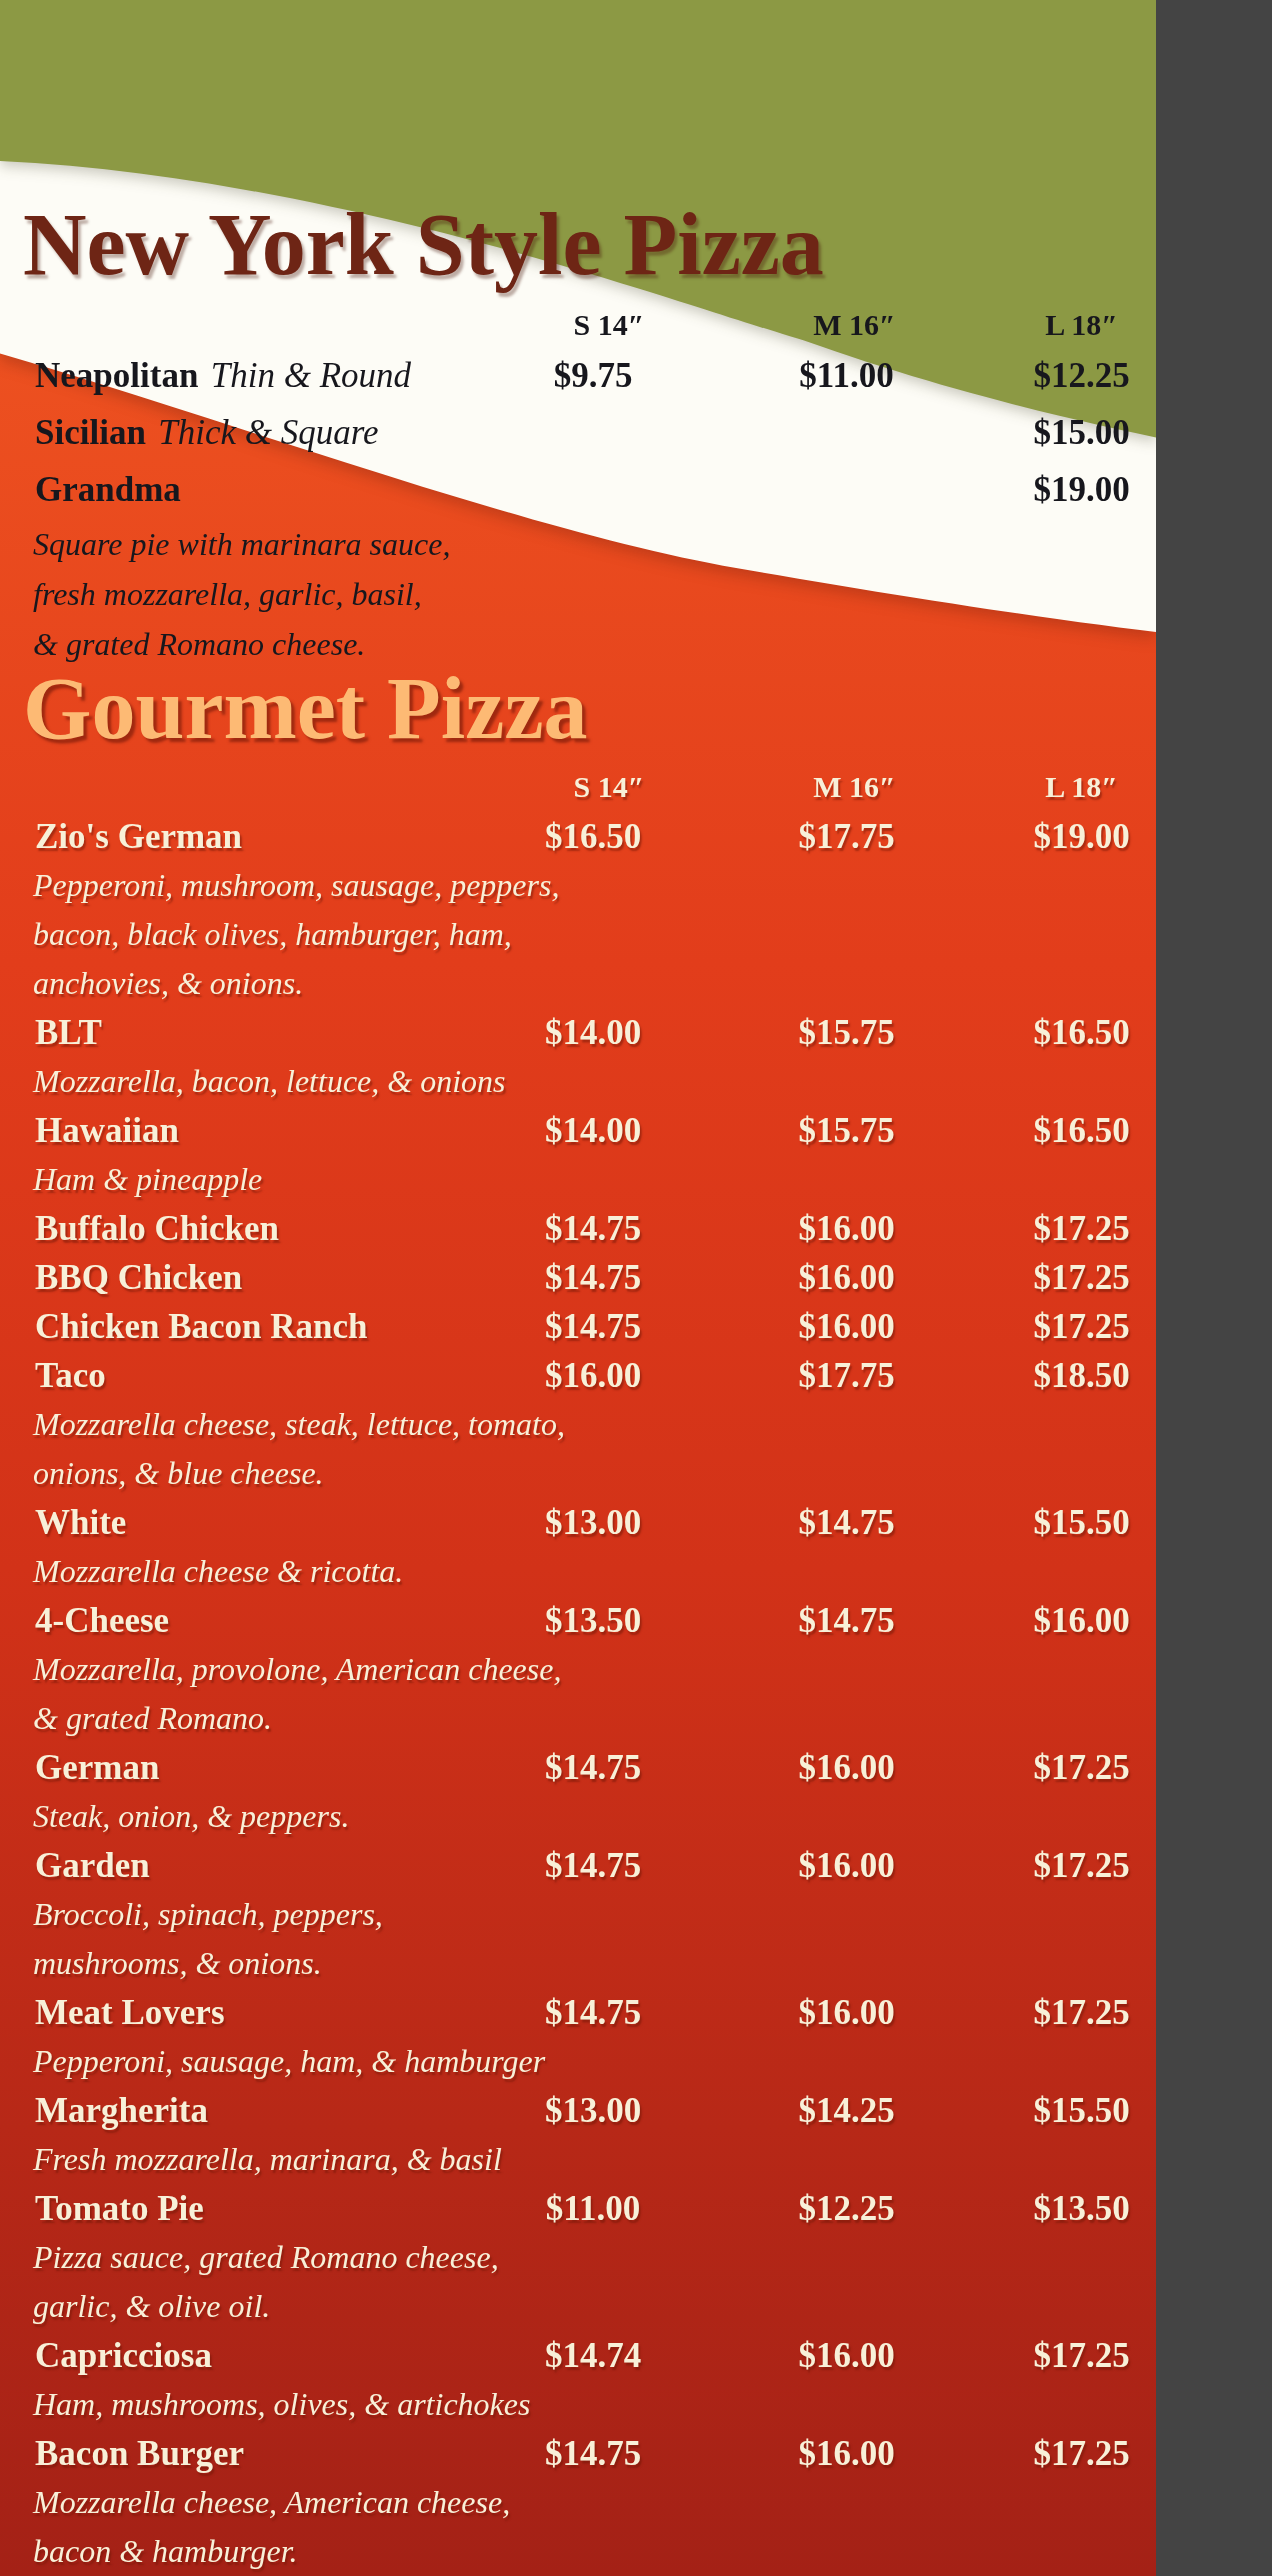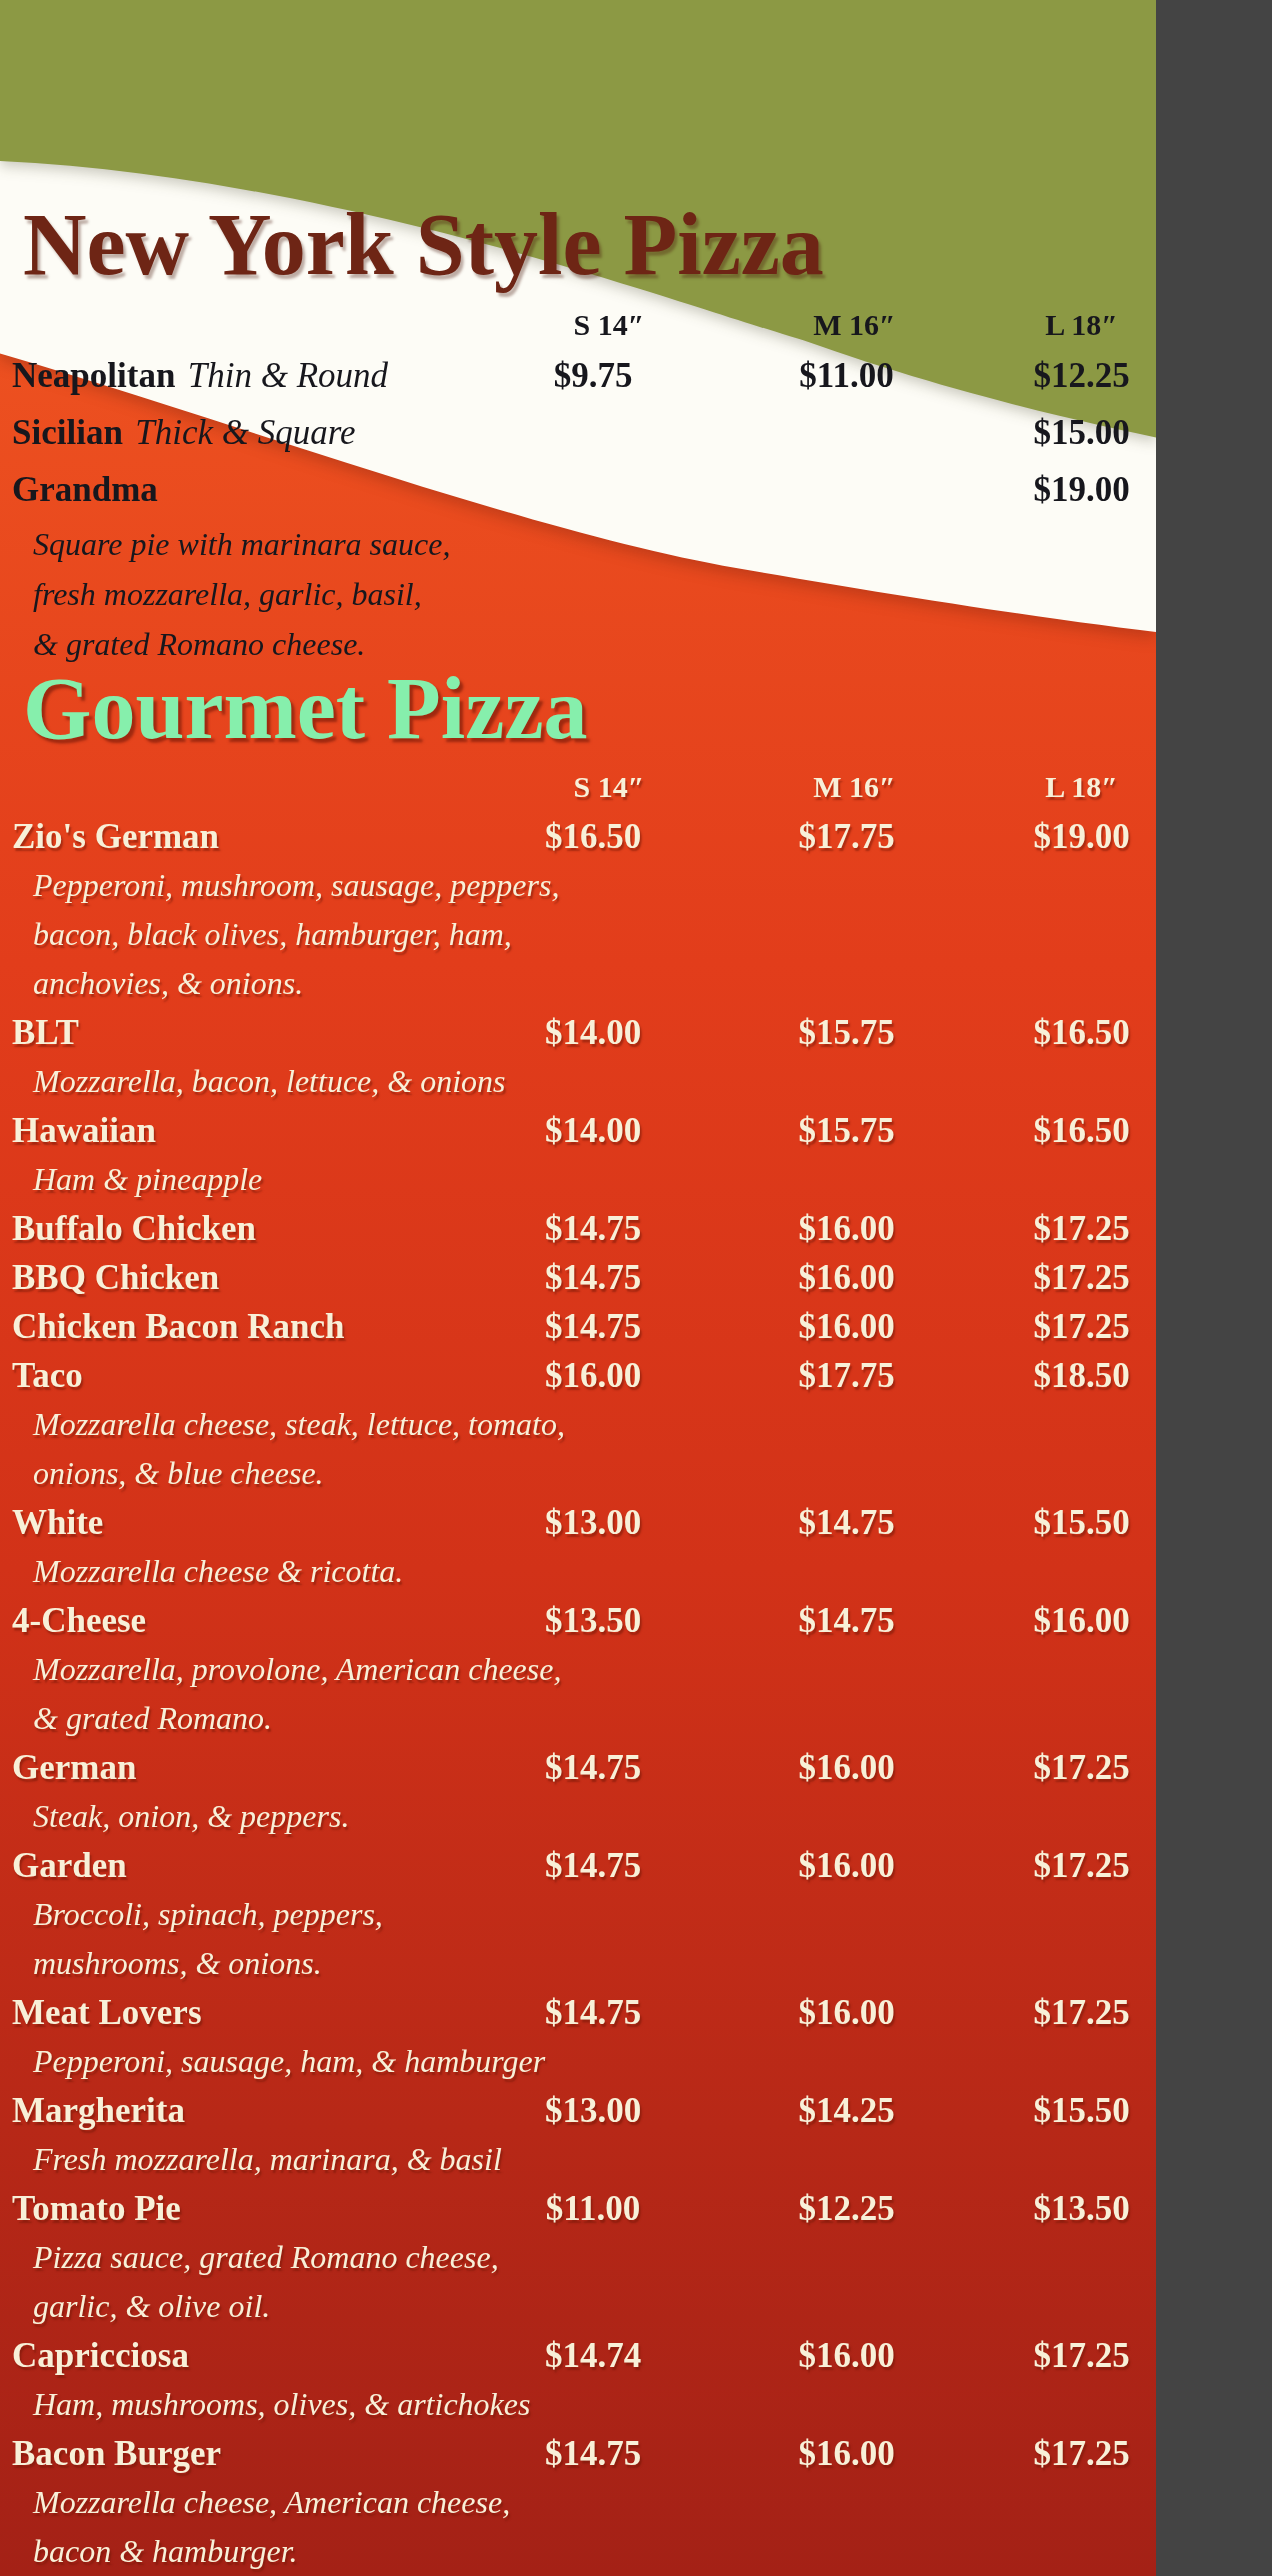--- a/index.html
+++ b/index.html
@@ -14,29 +14,29 @@
   .section { position:absolute; left:0; right:0; }
   .section-ny { top:196px; color:#17171d; }
   .section-gourmet { top:656px; color:#f8f0d8; text-shadow:1.8px 2.7px 1.8px rgba(112,22,6,0.5); }
 
   .title { font-weight:bold; padding-left:23px; letter-spacing:0.9px; }
   .section-ny .title {
     font-size:88px; line-height:97px; color:#6e2515;
     text-shadow:2.7px 3.5px 2.7px rgba(70,20,8,0.35); letter-spacing:0;
   }
   .section-gourmet .title {
-    font-size:88px; line-height:106px; color:#86efac;
+    font-size:88px; line-height:106px; color:#fdba74;
     text-shadow:3.5px 4.4px 2.7px rgba(100,18,5,0.55); letter-spacing:0;
   }
 
   .row {
     display:grid;
     grid-template-columns:1fr 186px 305px 149px;
     align-items:center;
-    padding-left:12px;
+    padding-left:35px;
   }
   .size-row { font-weight:bold; font-size:30px; }
   .section-ny .size-row { height:46px; margin-top:8.8px; }
   .section-gourmet .size-row { height:50px; }
   .size-cell, .price { text-align:center; }
 
   .item-row { font-size:35px; font-weight:bold;gap:8px; }
   .section-ny .item-row { height:57px; }
   .section-gourmet .item-row { height:49px; }
 

